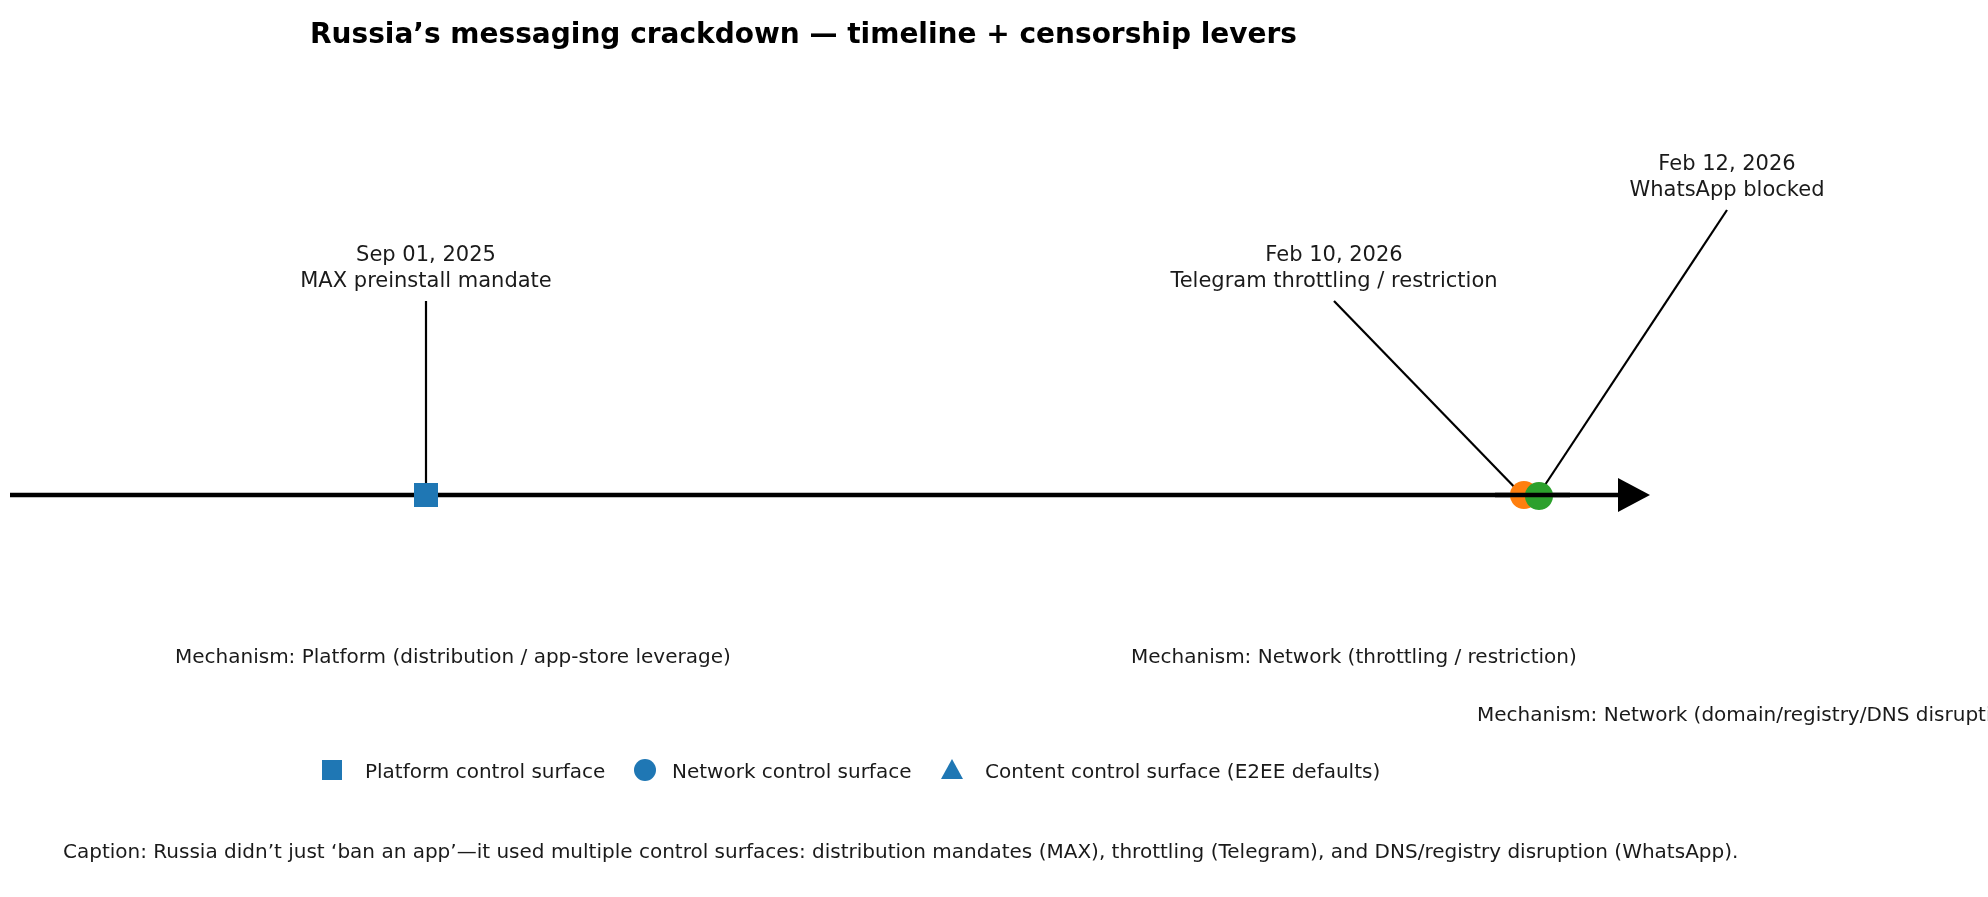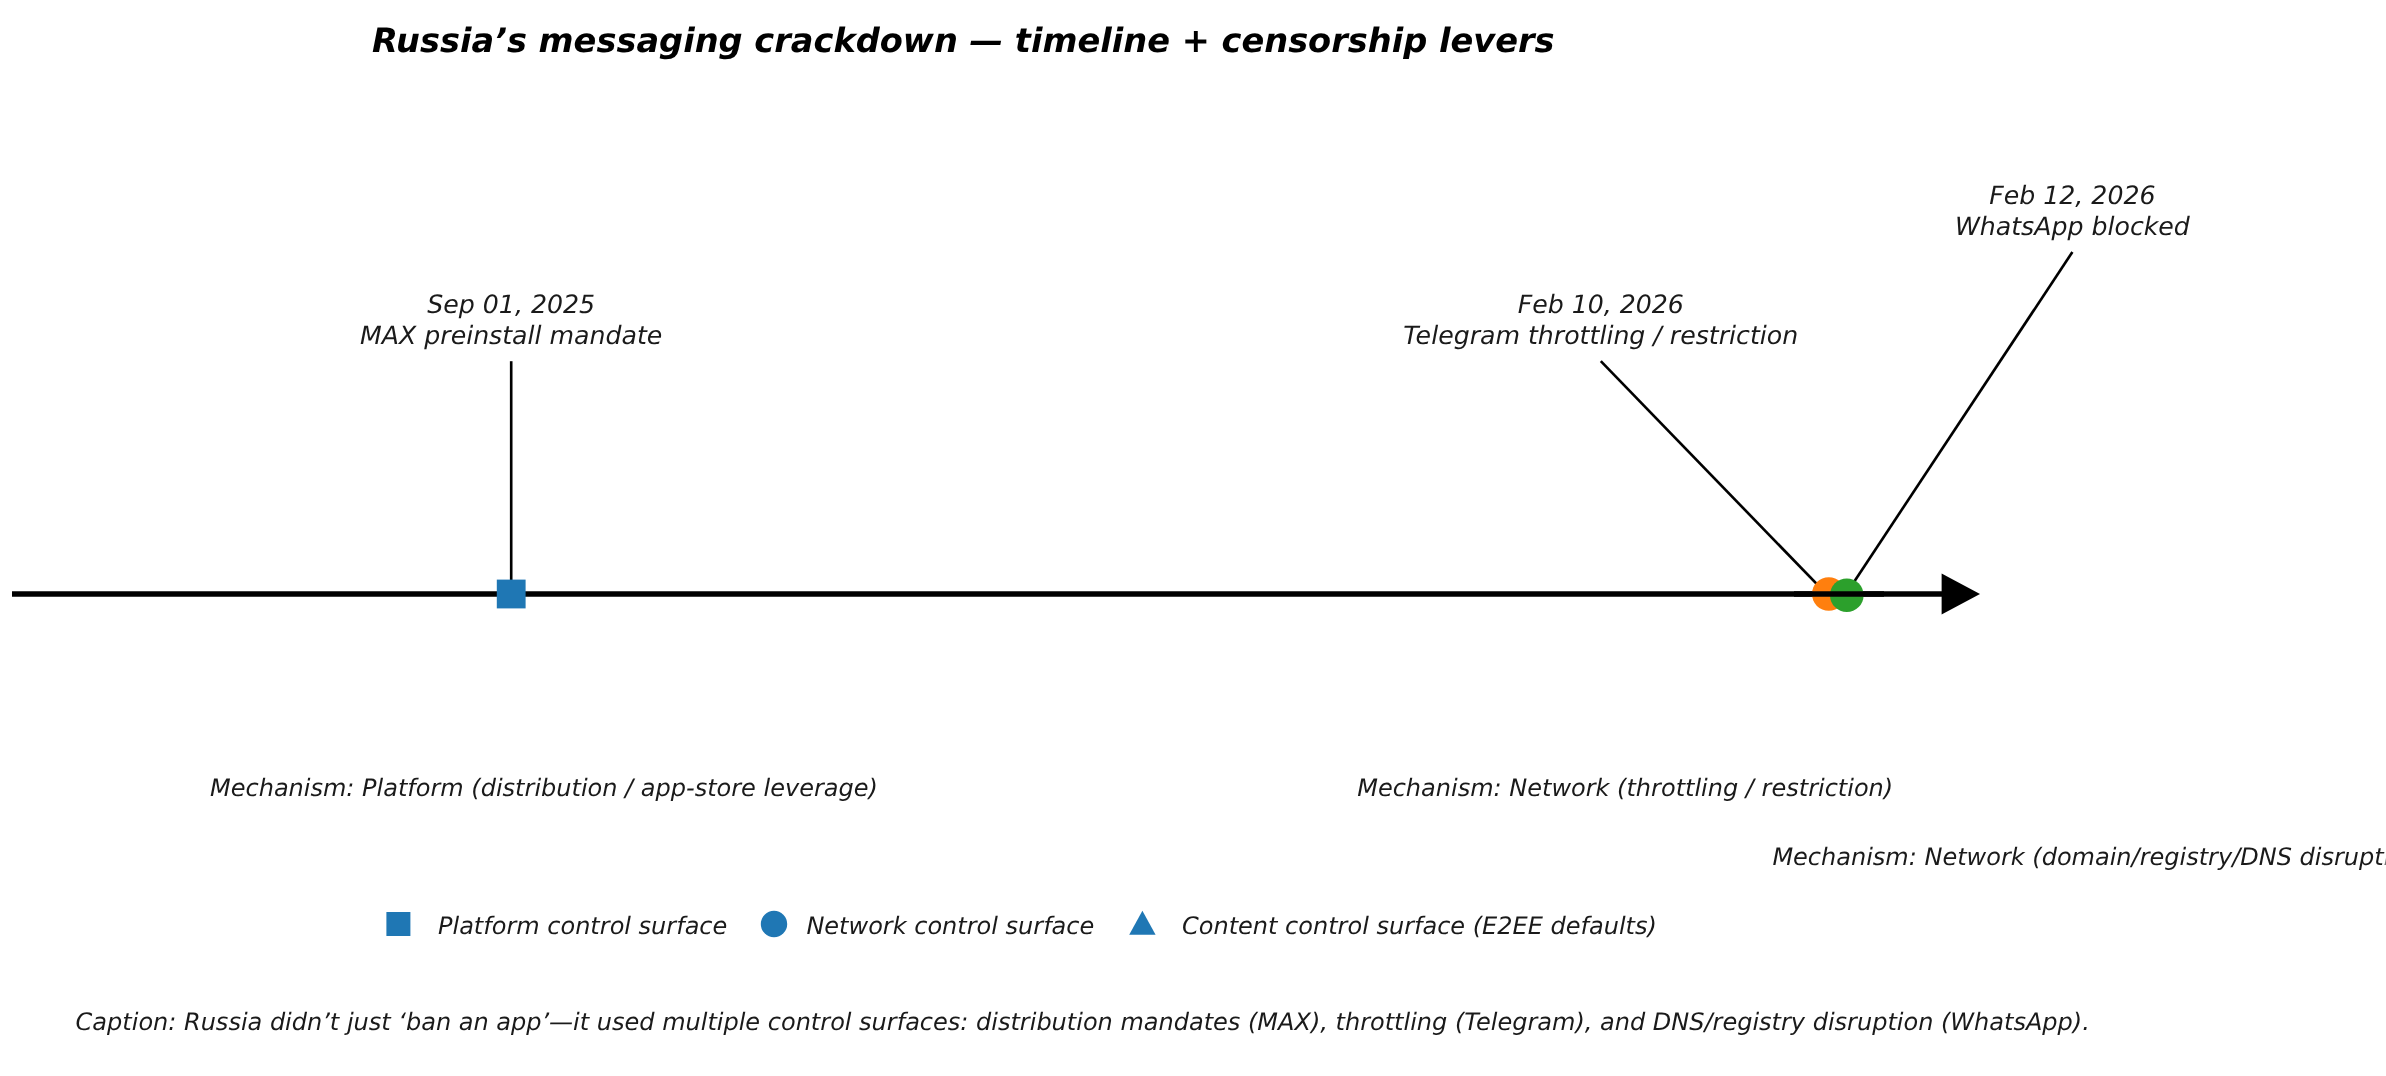--- a/index.html
+++ b/index.html
@@ -14,21 +14,20 @@
     color: #000000;
     overflow: hidden;
     position: relative;
   }
   #figure {
     position: absolute;
     left: 0;
     top: 0;
     width: 1988px;
     height: 897px;
-    font-style: italic;
   }
   #figure svg {
     display: block;
   }
   .chart-title {
     font-family: "DejaVu Sans", sans-serif;
     font-size: 28px;
     font-weight: bold;
     fill: #000000;
   }

